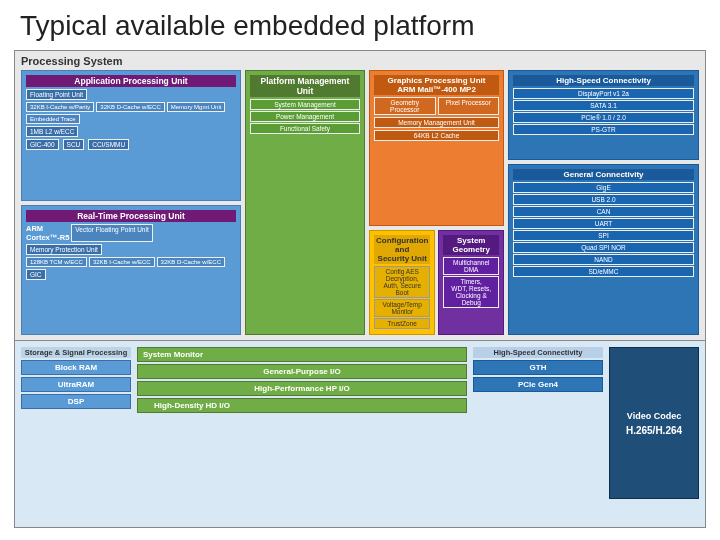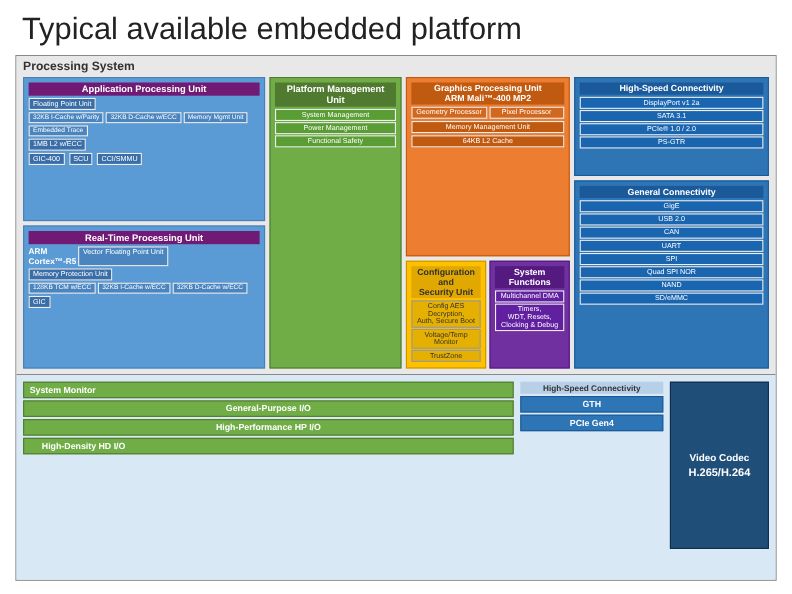--- a/index.html
+++ b/index.html
@@ -208,21 +208,21 @@
       color: #fff;
       text-align: center;
       margin: 1px 0;
     }
 
     
     .ps-gpu {
       display: flex;
       flex-direction: column;
       gap: 4px;
-      width: 149px;
+      width: 135px;
       flex-shrink: 0;
     }
 
     .gpu-box {
       background: #ed7d31;
       border: 1px solid #c05a10;
       padding: 4px;
       flex: 2;
     }
 
@@ -536,21 +536,21 @@
         </div>
 
         <div style="display:flex; gap:3px; flex:1;">
           <div class="config-box" style="flex:1;">
             <div class="config-unit-title">Configuration and<br>Security Unit</div>
             <div class="config-small-box">Config AES<br>Decryption,<br>Auth, Secure Boot</div>
             <div class="config-small-box">Voltage/Temp<br>Monitor</div>
             <div class="config-small-box">TrustZone</div>
           </div>
           <div class="sysfunc-box" style="flex:1;">
-            <div class="purple-unit-title">System Functions</div>
+            <div class="purple-unit-title">System Geometry</div>
             <div class="purple-small-box">Multichannel DMA</div>
             <div class="purple-small-box">Timers,<br>WDT, Resets,<br>Clocking &amp; Debug</div>
           </div>
         </div>
       </div>
 
       <div class="ps-right">
         <div class="hs-connectivity">
           <div class="blue-unit-title">High-Speed Connectivity</div>
           <span class="blue-small-box">DisplayPort v1 2a</span>
@@ -570,20 +570,26 @@
           <span class="blue-small-box">SD/eMMC</span>
         </div>
       </div>
 
     </div>
   </div>
 
   <div class="programmable-logic">
     <div class="pl-content">
 
+      <div class="pl-storage">
+        <div class="pl-storage-title">Storage &amp; Signal Processing</div>
+        <div class="pl-item-box">Block RAM</div>
+        <div class="pl-item-box">UltraRAM</div>
+        <div class="pl-item-box">DSP</div>
+      </div>
 
       <div class="pl-sysmon">
         <div class="pl-sys-box">System Monitor</div>
         <div class="pl-gp-box">General-Purpose I/O</div>
         <div class="pl-hp-box">High-Performance HP I/O</div>
         <div class="pl-hd-box">High-Density HD I/O</div>
       </div>
 
       <div class="pl-hs">
         <div class="pl-hs-title">High-Speed Connectivity</div>

